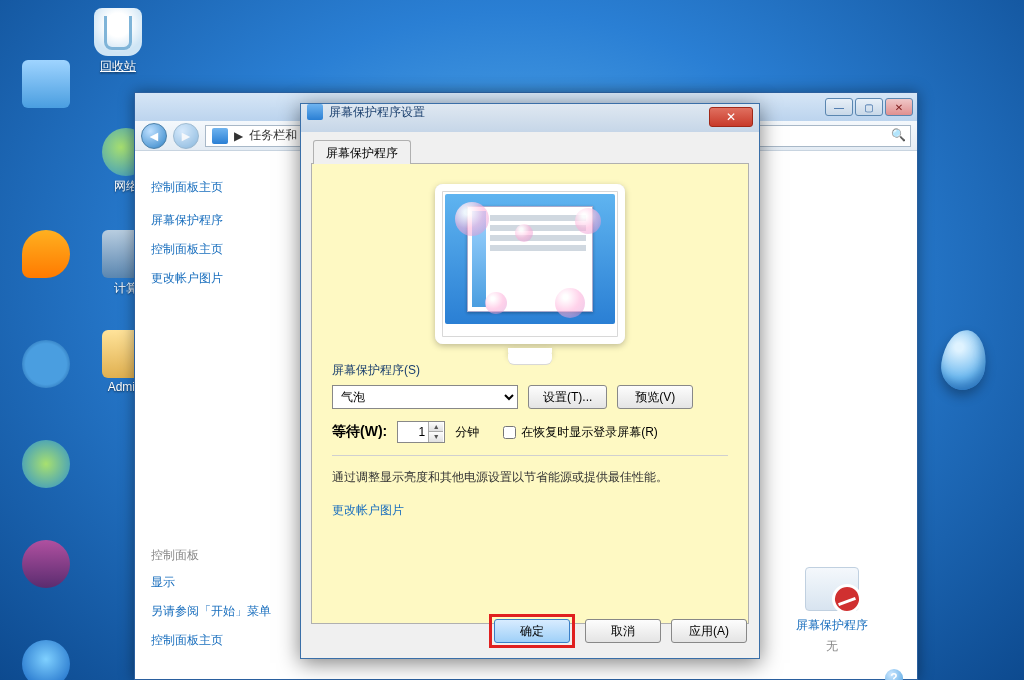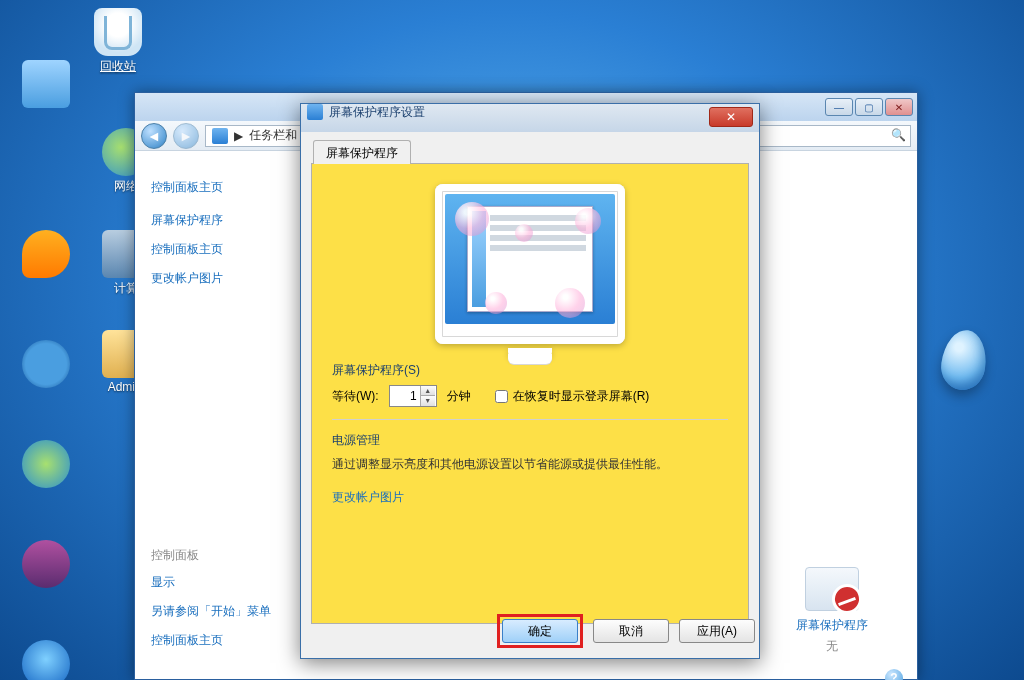--- a/index.html
+++ b/index.html
@@ -68,47 +68,47 @@
   border:1px solid #3a6fa8; background:#f0f0f0;
   box-shadow:0 4px 20px rgba(0,0,0,.5);
 }
 .dlg-titlebar{height:28px;background:linear-gradient(#dfe8f1,#c6d6e8);display:flex;align-items:flex-start;padding:0 6px;position:relative;}
 .dlg-titlebar .tico{width:16px;height:16px;background:linear-gradient(#6fb4f0,#2a7fd4);border-radius:2px;margin-right:6px;}
 .dlg-titlebar span{color:#1a3f6e;font-size:12px;}
 .dlg-close{position:absolute;right:6px;top:3px;width:44px;height:20px;border-radius:3px;background:linear-gradient(#e07060,#c83a2a);border:1px solid #a02818;color:#fff;display:flex;align-items:center;justify-content:center;font-size:12px;cursor:pointer;}
 .dlg-body{padding:6px 10px 10px;}
 .tab-strip{height:26px;position:relative;border-bottom:1px solid #b0b0b0;}
 .tab{position:absolute;left:2px;top:2px;height:25px;padding:4px 12px 0;background:#f0f0f0;border:1px solid #b0b0b0;border-bottom:1px solid #f0f0f0;border-radius:3px 3px 0 0;font-size:12px;cursor:pointer;}
-.tab-page{border:1px solid #b0b0b0;border-top:none;background:#fde047;padding:14px 20px;height:460px;position:relative;}
+.tab-page{border:1px solid #b0b0b0;border-top:none;background:#fef9c3;padding:14px 20px;height:460px;position:relative;}
 .monitor{width:190px;height:160px;margin:6px auto 18px;background:#fff;border-radius:8px;box-shadow:0 2px 6px rgba(0,0,0,.25),inset 0 0 0 7px #fff,inset 0 0 0 8px #d8d8d8;position:relative;}
 .monitor::after{content:"";position:absolute;bottom:-14px;left:50%;transform:translateX(-50%);width:44px;height:10px;background:#fff;border-radius:0 0 6px 6px;box-shadow:0 6px 0 0 #fff,0 7px 0 0 #d8d8d8, 0 2px 6px rgba(0,0,0,.2);}
 .screen{position:absolute;inset:10px 10px 20px;background:linear-gradient(#5fb4f0,#2a7fd4);border-radius:2px;overflow:hidden;}
 .bub{position:absolute;border-radius:50%;background:radial-gradient(circle at 35% 30%,rgba(255,255,255,.9) 8%,rgba(255,180,220,.6) 50%,rgba(200,120,200,.4));}
 .b1{width:34px;height:34px;left:10px;top:8px;} .b2{width:26px;height:26px;right:14px;top:14px;} .b3{width:22px;height:22px;left:40px;bottom:10px;} .b4{width:30px;height:30px;right:30px;bottom:6px;} .b5{width:18px;height:18px;left:70px;top:30px;}
 .miniwin{position:absolute;inset:12px 22px 12px 22px;background:#fff;border:1px solid #aac;box-shadow:0 1px 3px rgba(0,0,0,.3);}
 .miniwin::before{content:"";position:absolute;left:4px;top:4px;bottom:4px;width:14px;background:linear-gradient(#9fd4ff,#4a9ee0);}
 .miniwin::after{content:"";position:absolute;left:22px;top:8px;right:6px;height:6px;background:#d0d8e0;box-shadow:0 10px 0 #d0d8e0,0 20px 0 #d0d8e0,0 30px 0 #d0d8e0;}
 
 .group-label{font-size:12px;color:#1a3f6e;margin-bottom:6px;}
 .row{display:flex;align-items:center;gap:10px;margin-bottom:12px;}
 select.ss-select{width:186px;height:24px;border:1px solid #888;background:#fff;font-size:12px;padding:2px 4px;cursor:pointer;}
 .btn{height:24px;padding:0 14px;border:1px solid #888;background:linear-gradient(#fdfdfd,#e4e4e4);border-radius:3px;font-size:12px;cursor:pointer;min-width:76px;}
-.wait-label{font-size:12px;}
+.wait-label{font-size:14px;font-weight:bold;}
 .spinner{width:48px;height:22px;border:1px solid #888;display:flex;align-items:center;background:#fff;}
 .spinner input{width:30px;border:none;text-align:right;font-size:12px;padding-right:3px;outline:none;}
 .spin-btns{width:15px;display:flex;flex-direction:column;border-left:1px solid #aaa;}
 .spin-btns div{height:10px;font-size:7px;text-align:center;line-height:9px;background:linear-gradient(#fdfdfd,#e0e0e0);cursor:pointer;color:#555;}
 .spin-btns div:first-child{border-bottom:1px solid #aaa;}
 .chk{display:flex;align-items:center;gap:5px;font-size:12px;cursor:pointer;}
 .chk input{width:13px;height:13px;cursor:pointer;}
 .divider{height:1px;background:#d0d0d0;margin:10px 0 12px;}
 .power-desc{font-size:12px;color:#333;margin-bottom:16px;line-height:1.5;}
 .power-link{color:#1a6fbe;cursor:pointer;font-size:12px;}
 
-.dlg-buttons{position:absolute;right:4px;bottom:10px;display:flex;gap:10px;align-items:center;}
+.dlg-buttons{position:absolute;right:12px;bottom:10px;display:flex;gap:10px;align-items:center;}
 .highlight-box{border:3px solid #e02020;padding:2px;display:inline-flex;}
 .btn-primary{background:linear-gradient(#d8ecff,#9fd0f8);border:1px solid #3a7fc8;min-width:76px;}
 </style>
 </head>
 <body>
 
 <div class="desktop-icon recycle">
     <div class="ic"></div>
     <span>回收站</span>
   </div>
@@ -200,37 +200,43 @@
         <div class="screen">
           <div class="miniwin"></div>
           <div class="bub b1"></div>
           <div class="bub b2"></div>
           <div class="bub b3"></div>
           <div class="bub b4"></div>
           <div class="bub b5"></div>
         </div>
       </div>
       <div class="group-label">屏幕保护程序(S)</div>
+      <div class="row">
+        <select class="ss-select">
+          <option>气泡</option>
+        </select>
+        <button class="btn">设置(T)...</button>
+        <button class="btn">预览(V)</button>
+      </div>
       <div class="row">
         <span class="wait-label">等待(W):</span>
         <div class="spinner">
           <input type="text" value="1" style="">
           <div class="spin-btns">
             <div>▲</div>
             <div>▼</div>
           </div>
         </div>
         <span>分钟</span>
         <label class="chk" style="margin-left:14px;">
           <input type="checkbox" style="">
           <span>在恢复时显示登录屏幕(R)</span>
         </label>
       </div>
       <div class="divider"></div>
-      <div class="group-label">电源管理</div>
       <div class="power-desc">通过调整显示亮度和其他电源设置以节省能源或提供最佳性能。</div>
       <a class="power-link">更改帐户图片</a>
     </div>
   </div>
   <div class="dlg-buttons">
     <span class="highlight-box">
       <button class="btn btn-primary">确定</button>
     </span>
     <button class="btn">取消</button>
     <button class="btn">应用(A)</button>

